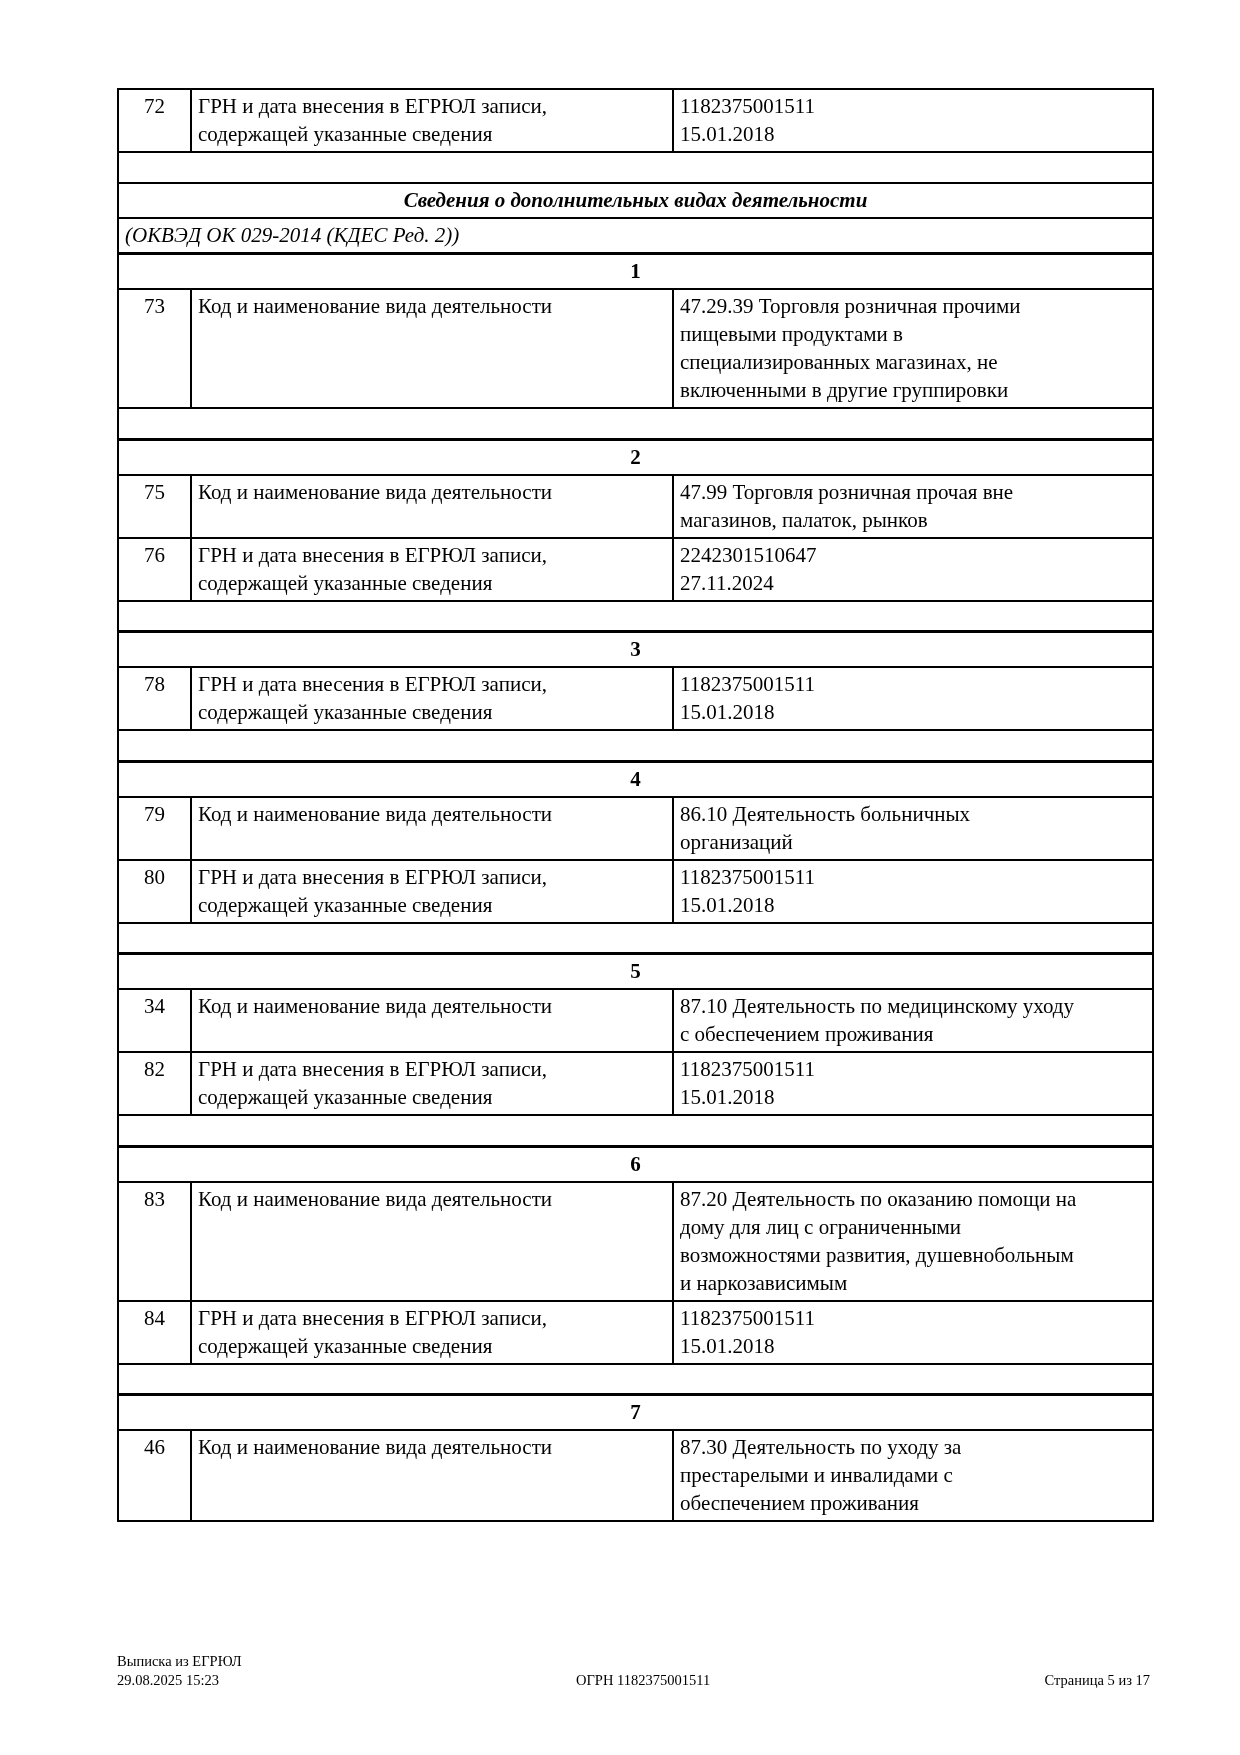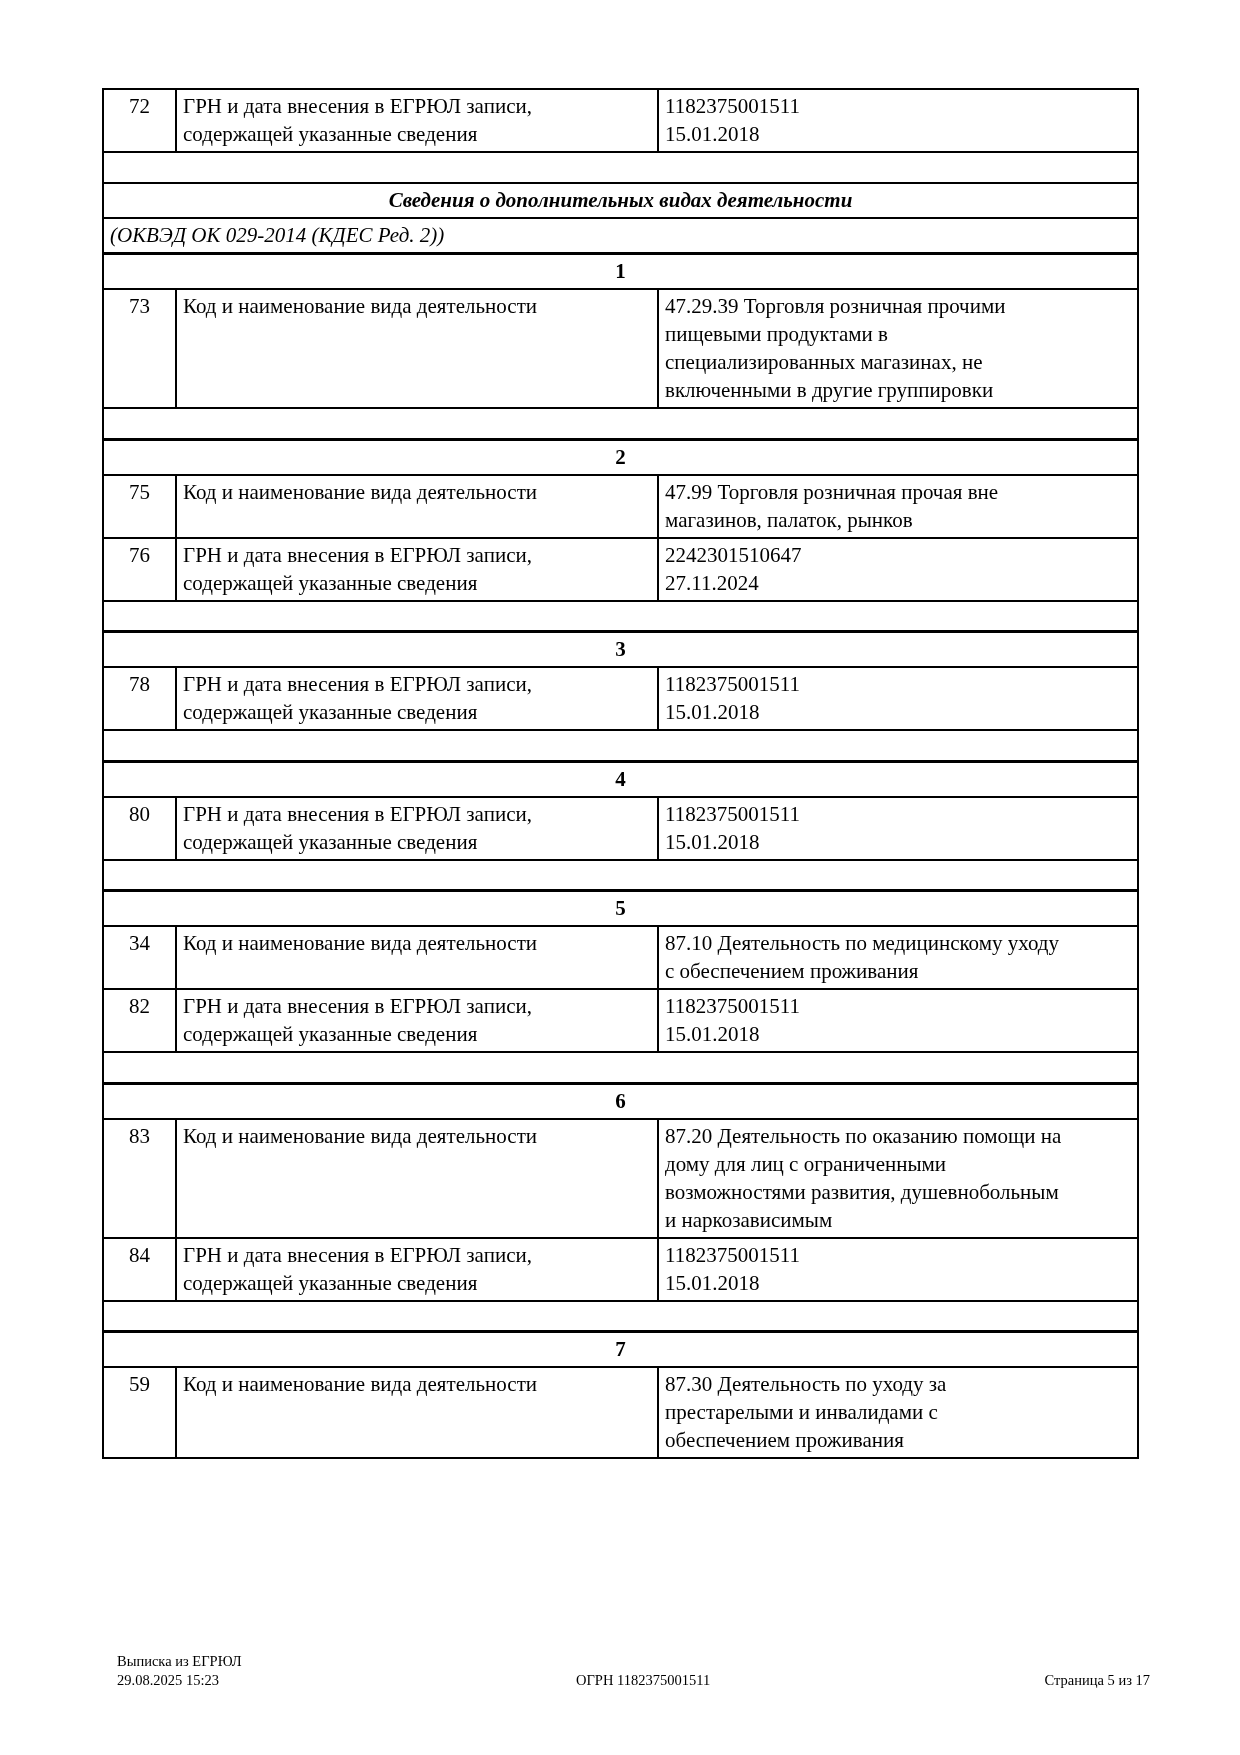--- a/index.html
+++ b/index.html
@@ -7,21 +7,21 @@
   body {
     width: 1240px; height: 1755px;
     position: relative;
     font-family: "Liberation Serif", "DejaVu Serif", serif;
     color: #000;
   }
   .page { position: absolute; inset: 0; background: #fff; }
 
   table.doc {
     position: absolute;
-    left: 102px; top: 88px;
+    left: 117px; top: 88px;
     width: 1035px;
     border-collapse: collapse;
     table-layout: fixed;
   }
   table.doc td {
     border: 2px solid #000;
     vertical-align: top;
     font-size: 21px;
     line-height: 28px;
     padding: 2px 6px 3px 6px;
@@ -142,20 +142,26 @@
       </tr>
 
       <tr class="spacer">
           <td colspan="3"></td>
         </tr>
 
       <tr class="secnum">
         <td colspan="3">4</td>
       </tr>
       <tr>
+        <td class="num">79</td>
+        <td class="lbl">Код и наименование вида деятельности</td>
+        <td class="val">86.10 Деятельность больничных
+организаций</td>
+      </tr>
+      <tr>
         <td class="num">80</td>
         <td class="lbl">ГРН и дата внесения в ЕГРЮЛ записи,
 содержащей указанные сведения</td>
         <td class="val">1182375001511
 15.01.2018</td>
       </tr>
 
       <tr class="spacer">
           <td colspan="3"></td>
         </tr>
@@ -201,21 +207,21 @@
       </tr>
 
       <tr class="spacer">
           <td colspan="3"></td>
         </tr>
 
       <tr class="secnum">
         <td colspan="3">7</td>
       </tr>
       <tr>
-        <td class="num">59</td>
+        <td class="num">46</td>
         <td class="lbl">Код и наименование вида деятельности</td>
         <td class="val">87.30 Деятельность по уходу за
 престарелыми и инвалидами с
 обеспечением проживания</td>
       </tr>
 
     </tbody>
   </table>
 
   <div class="footer">

